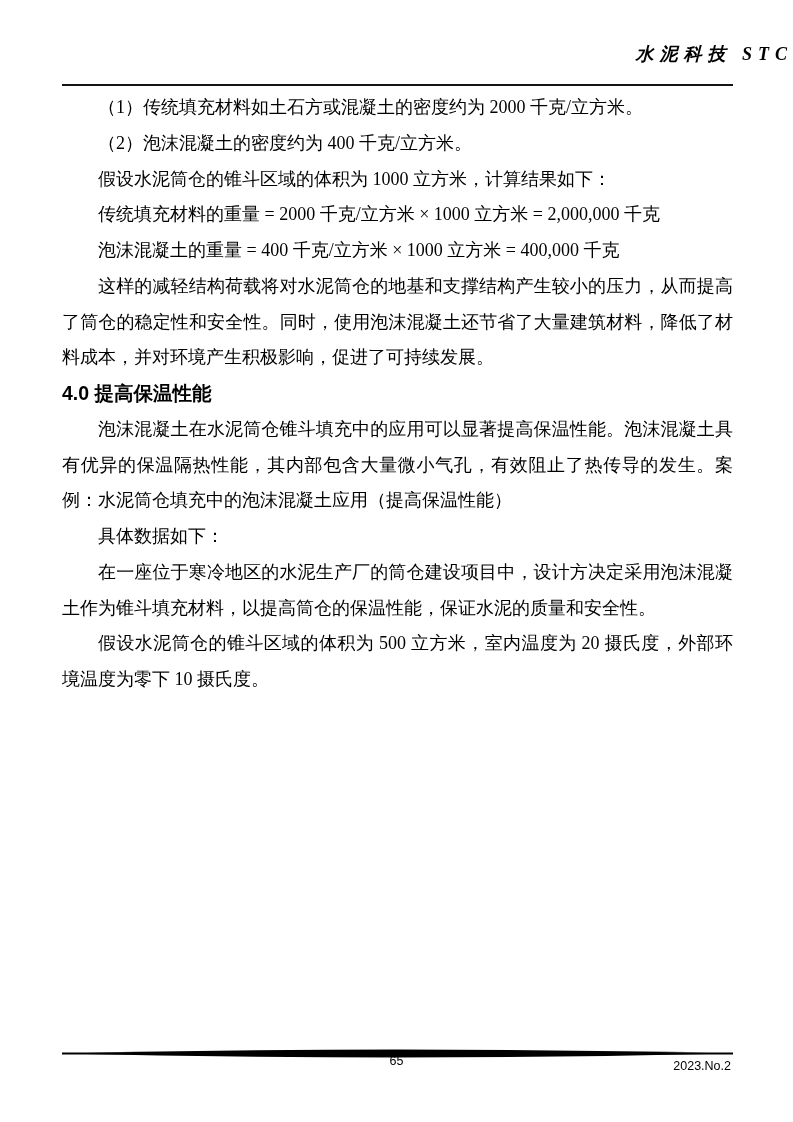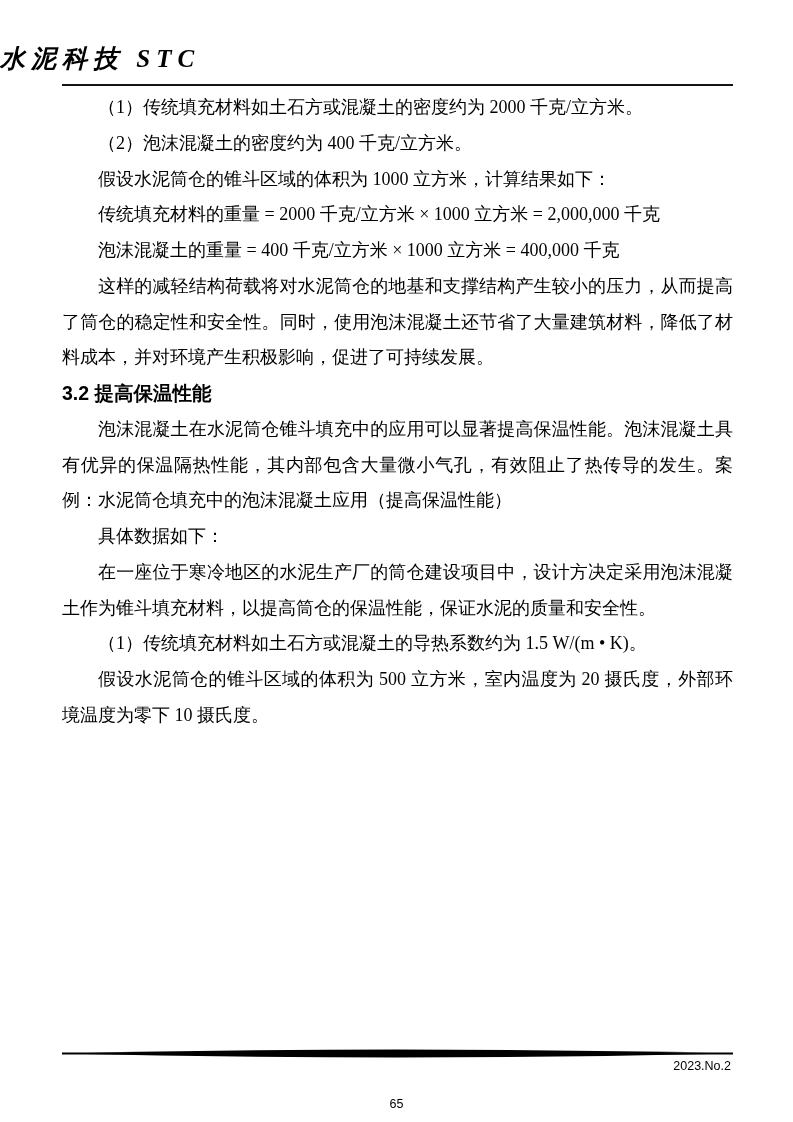--- a/index.html
+++ b/index.html
@@ -10,22 +10,22 @@
     background: #ffffff;
     color: #000000;
     font-family: "Liberation Serif", "DejaVu Serif", serif;
     overflow: hidden;
   }
   
   .journal-title {
     position: absolute;
     top: 42px; left: 0;
     width: 100%;
-    text-align: left;
-    font-size: 25px;
+    text-align: right;
+    font-size: 18px;
     font-weight: 700;
     font-style: italic;
     letter-spacing: 6px;
     font-family: "Liberation Serif", "DejaVu Serif", serif;
   }
   .header-rule {
     position: absolute;
     top: 84px; left: 62px;
     width: 671px; height: 2px;
     background: #141414;
@@ -52,21 +52,21 @@
   }
   
   .footer-bar {
     position: absolute;
     top: 1049px; left: 62px;
     width: 671px; height: 10px;
   }
   .footer-bar svg { display: block; }
   .page-number {
     position: absolute;
-    top: 1097px; left: 0;
+    top: 1054px; left: 0;
     width: 100%;
     text-align: center;
     font-family: "Liberation Sans", "DejaVu Sans", sans-serif;
     font-size: 12.5px;
   }
   .issue-label {
     position: absolute;
     top: 1059px; right: 62px;
     font-family: "Liberation Sans", "DejaVu Sans", sans-serif;
     font-size: 12.5px;
@@ -81,25 +81,24 @@
   <div class="journal-title">水泥科技 STC</div>
   <div class="header-rule"></div>
 
   <div class="main">
     <p>（1）传统填充材料如土石方或混凝土的密度约为 2000 千克/立方米。</p>
     <p>（2）泡沫混凝土的密度约为 400 千克/立方米。</p>
     <p>假设水泥筒仓的锥斗区域的体积为 1000 立方米，计算结果如下：</p>
     <p>传统填充材料的重量 = 2000 千克/立方米 × 1000 立方米 = 2,000,000 千克</p>
     <p>泡沫混凝土的重量 = 400 千克/立方米 × 1000 立方米 = 400,000 千克</p>
     <p>这样的减轻结构荷载将对水泥筒仓的地基和支撑结构产生较小的压力，从而提高了筒仓的稳定性和安全性。同时，使用泡沫混凝土还节省了大量建筑材料，降低了材料成本，并对环境产生积极影响，促进了可持续发展。</p>
-    <p class="heading">3.2 提高保温性能</p>
+    <p class="heading">4.0 提高保温性能</p>
     <p>泡沫混凝土在水泥筒仓锥斗填充中的应用可以显著提高保温性能。泡沫混凝土具有优异的保温隔热性能，其内部包含大量微小气孔，有效阻止了热传导的发生。案例：水泥筒仓填充中的泡沫混凝土应用（提高保温性能）</p>
     <p>具体数据如下：</p>
     <p>在一座位于寒冷地区的水泥生产厂的筒仓建设项目中，设计方决定采用泡沫混凝土作为锥斗填充材料，以提高筒仓的保温性能，保证水泥的质量和安全性。</p>
-    <p>（1）传统填充材料如土石方或混凝土的导热系数约为 1.5 W/(m • K)。</p>
     <p>假设水泥筒仓的锥斗区域的体积为 500 立方米，室内温度为 20 摄氏度，外部环境温度为零下 10 摄氏度。</p>
   </div>
 
   <div class="footer-bar">
     <svg width="671" height="10" viewBox="0 0 671 10" xmlns="http://www.w3.org/2000/svg" aria-hidden="true">
       <rect x="0" y="3.5" width="671" height="2" fill="#000"></rect>
       <path d="M0,4.5 Q168,0.5 335,0.5 Q503,0.5 671,4.5 Q503,8.5 335,8.5 Q168,8.5 0,4.5 Z" fill="#000"></path>
     </svg>
   </div>
   <div class="page-number">65</div>

